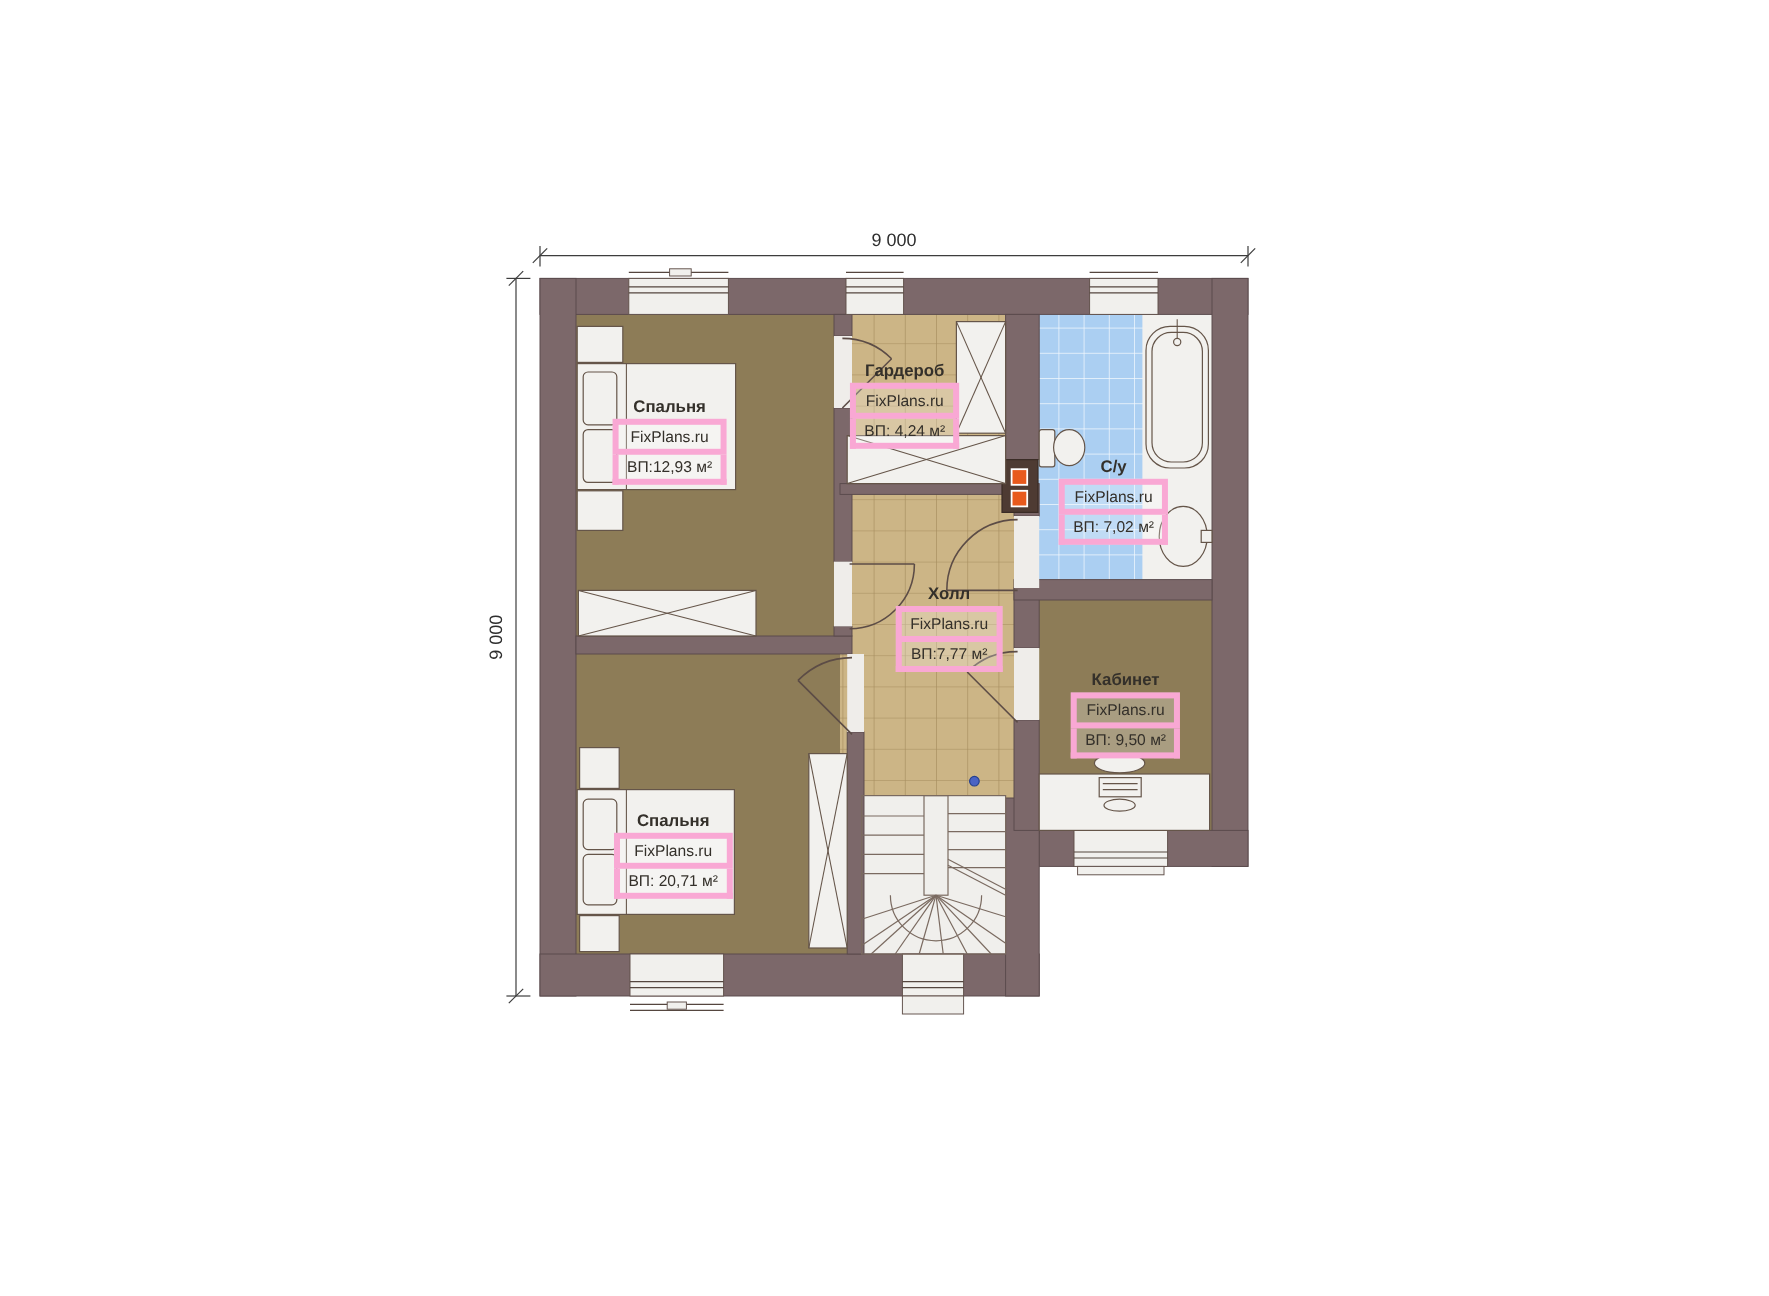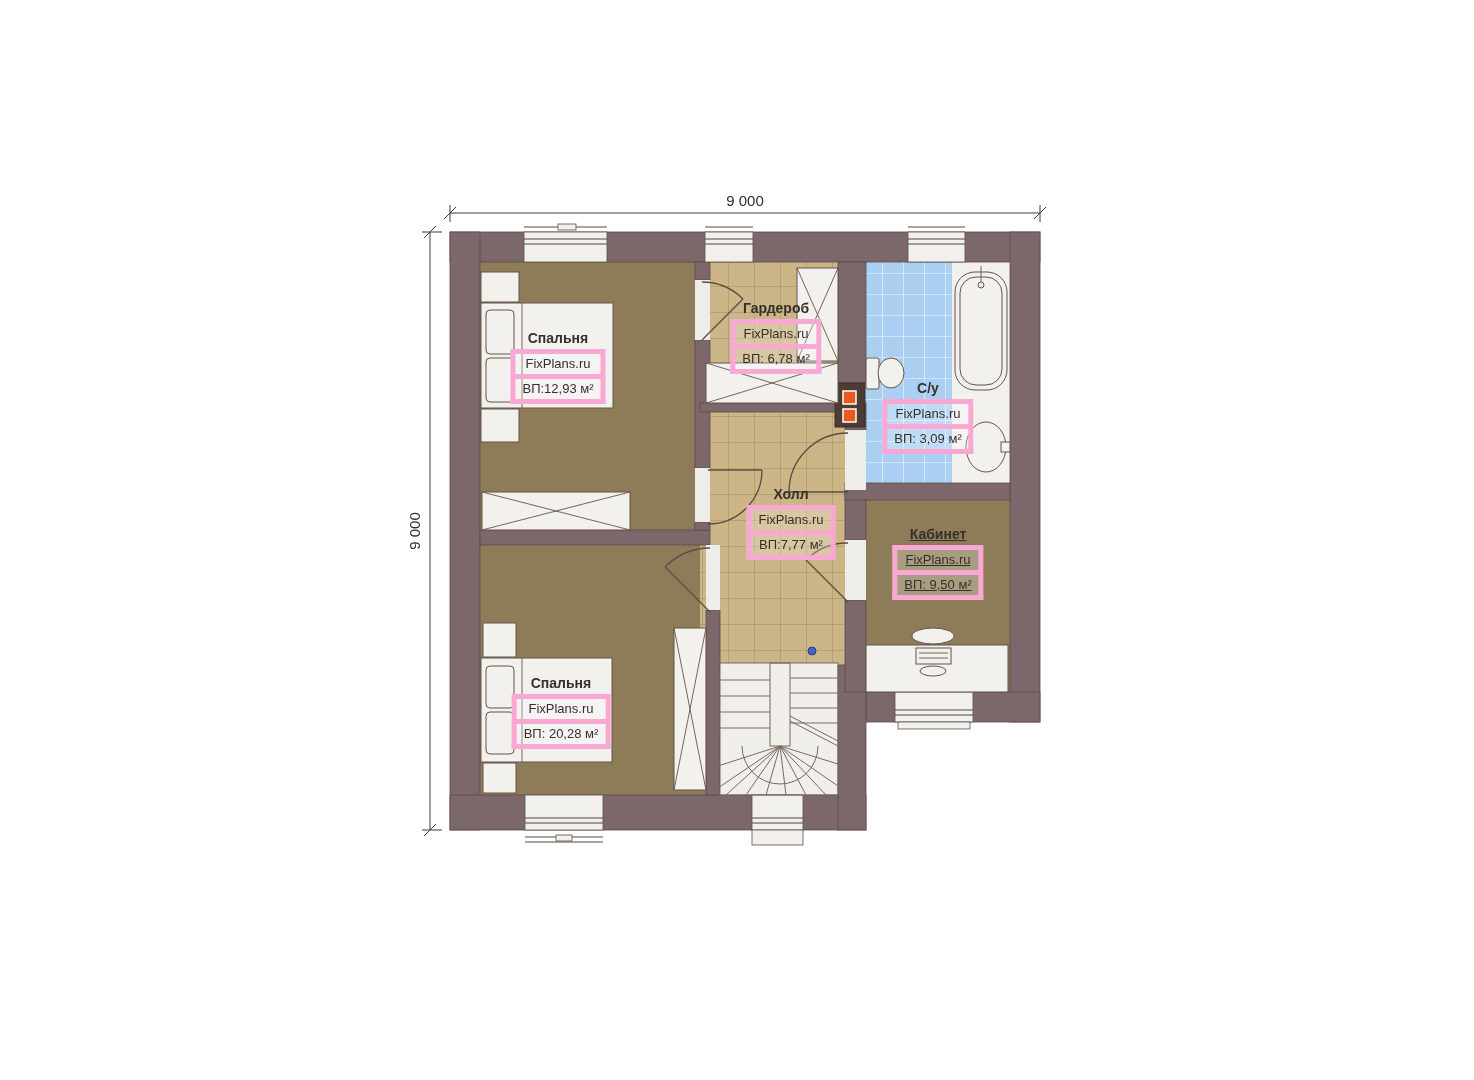--- a/index.html
+++ b/index.html
@@ -274,43 +274,43 @@
 
 <div class="dim-label top">9 000</div>
 <div class="dim-label left">9 000</div>
 
 <div class="room-label" style="left:558px;top:330px;">
   <div class="room-name">Спальня</div>
   <div class="room-box">FixPlans.ru</div>
   <div class="room-box">ВП:12,93 м²</div>
 </div>
 
-<div class="room-label" style="left:776px;top:300px;">
+<div class="room-label" style="left:754px;top:300px;">
   <div class="room-name">Гардероб</div>
   <div class="room-box">FixPlans.ru</div>
-  <div class="room-box">ВП: 6,78 м²</div>
+  <div class="room-box">ВП: 4,24 м²</div>
 </div>
 
 <div class="room-label" style="left:928px;top:364px;margin-top:16px;">
   <div class="room-name">С/у</div>
   <div class="room-box">FixPlans.ru</div>
-  <div class="room-box">ВП: 3,09 м²</div>
+  <div class="room-box">ВП: 7,02 м²</div>
 </div>
 
 <div class="room-label" style="left:761px;top:486px;margin-left:30px;">
   <div class="room-name">Холл</div>
   <div class="room-box">FixPlans.ru</div>
   <div class="room-box">ВП:7,77 м²</div>
 </div>
 
-<div class="room-label" style="left:938px;top:526px;text-decoration:underline;">
+<div class="room-label" style="left:938px;top:558px;">
   <div class="room-name">Кабинет</div>
   <div class="room-box">FixPlans.ru</div>
   <div class="room-box">ВП: 9,50 м²</div>
 </div>
 
 <div class="room-label" style="left:561px;top:675px;">
   <div class="room-name">Спальня</div>
   <div class="room-box">FixPlans.ru</div>
-  <div class="room-box">ВП: 20,28 м²</div>
+  <div class="room-box">ВП: 20,71 м²</div>
 </div>
 
 </div>
 
 </body></html>

